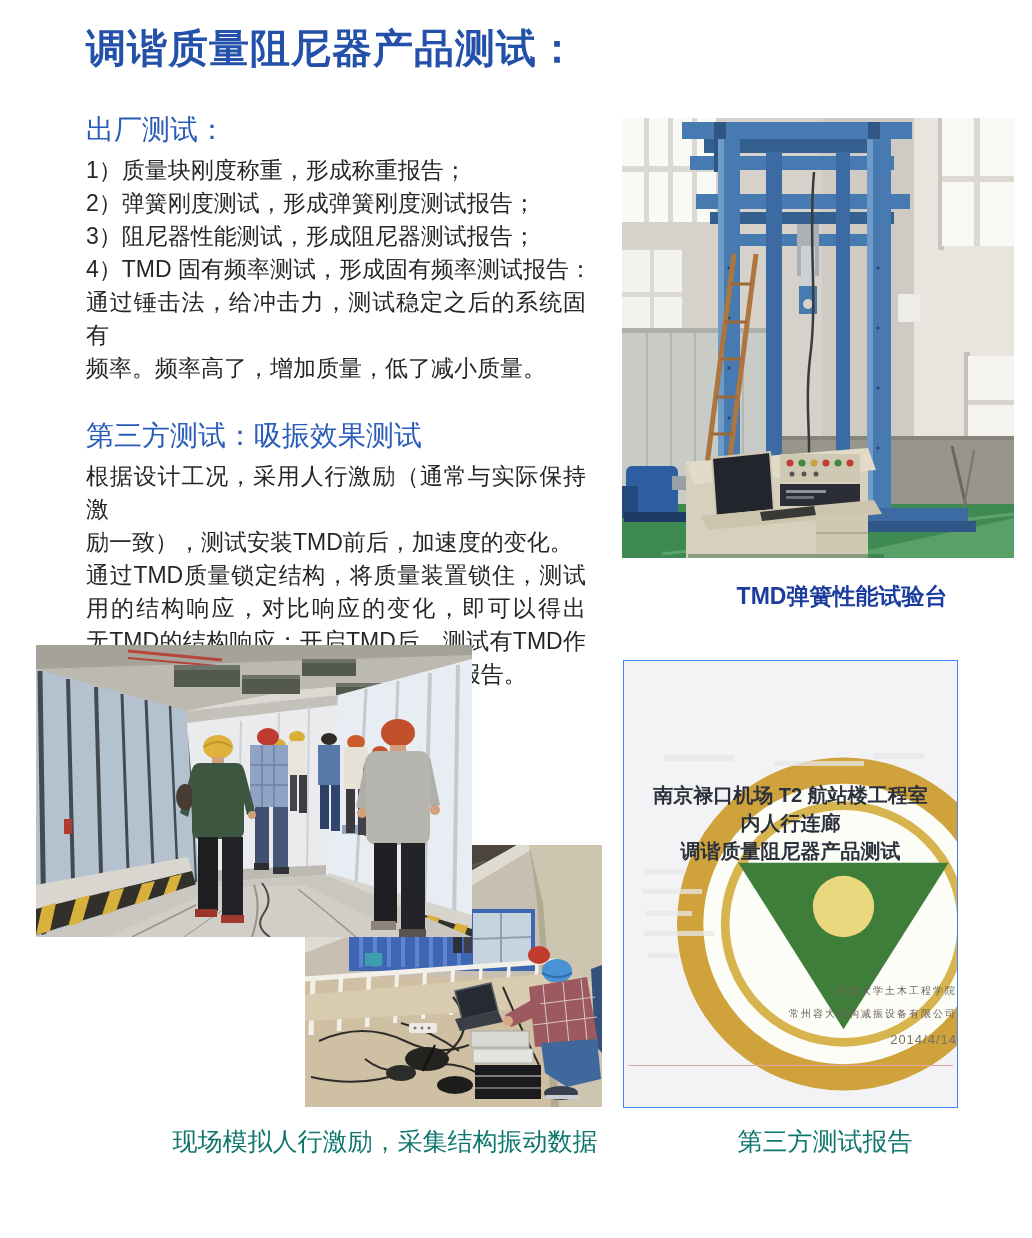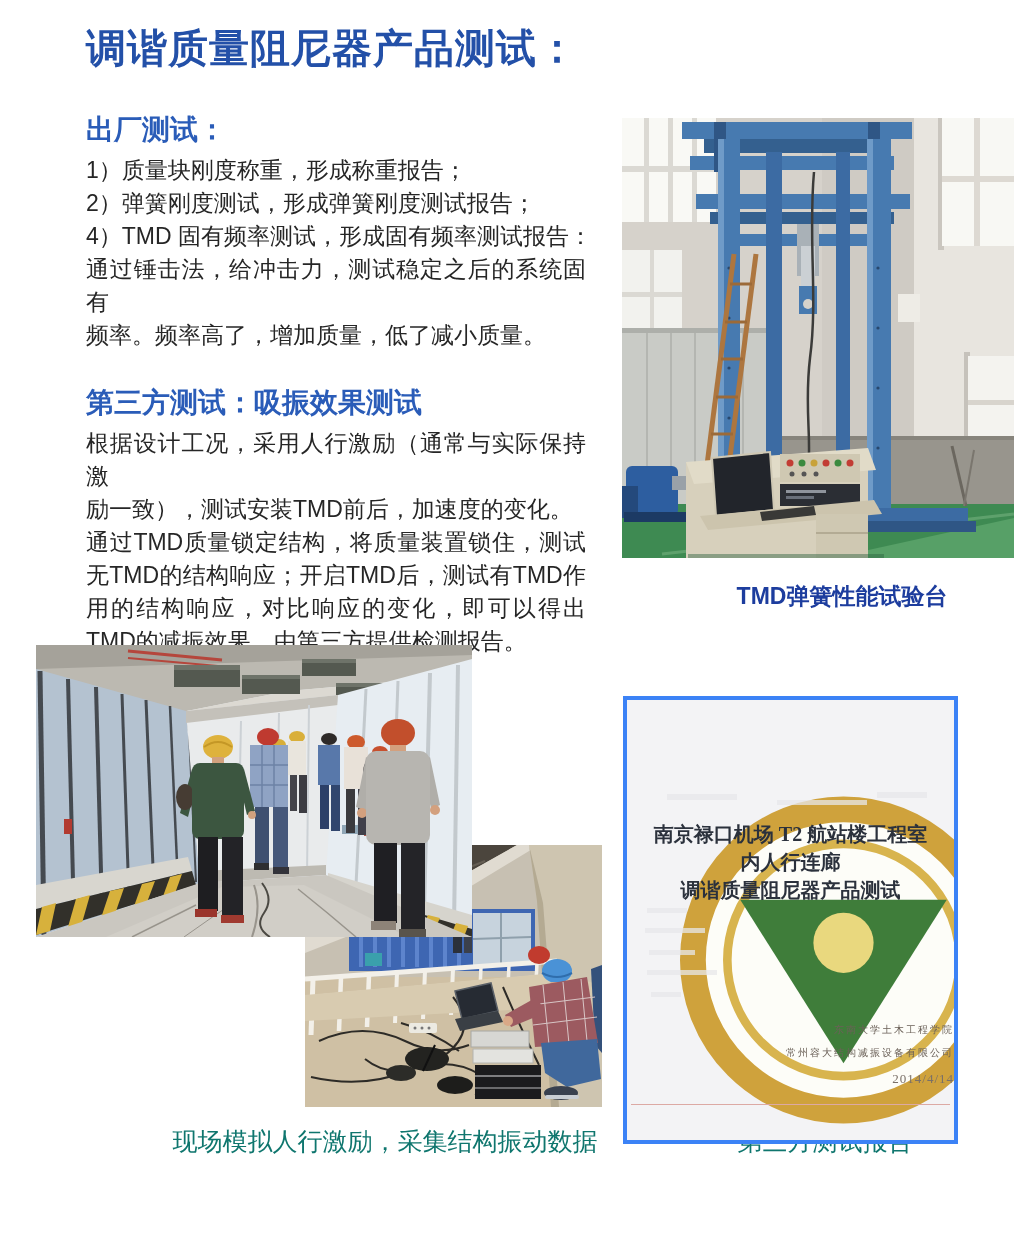--- a/index.html
+++ b/index.html
@@ -1,31 +1,31 @@
 <!DOCTYPE html>
 <html><head>
 <meta charset="utf-8">
 <style>
   html,body{margin:0;padding:0;background:#ffffff;}
   .page{position:relative;width:1032px;height:1238px;background:#ffffff;overflow:hidden;
         font-family:"Liberation Sans","DejaVu Sans",sans-serif;border-radius:28px;}
   .title{position:absolute;left:86px;top:22px;margin:0;font-size:40px;line-height:52px;
          font-weight:700;color:#2350a8;letter-spacing:1px;}
   .col{position:absolute;left:86px;top:112px;width:500px;}
-  .sec{margin:0 0 6px 0;font-size:28px;line-height:36px;font-weight:700;color:#2a5cb8;}
+  .sec{margin:0 0 6px 0;font-size:28px;line-height:36px;font-weight:400;color:#2a5cb8;}
   .sec2{margin-top:33px;}
   .bline{font-size:23px;line-height:33px;color:#262626;white-space:nowrap;}
   .bline.j{white-space:normal;text-align:justify;text-align-last:justify;}
   .ph{position:absolute;margin:0;padding:0;overflow:hidden;}
   .ph svg{display:block;width:100%;height:100%;}
   .ph-rig{left:622px;top:118px;width:392px;height:440px;}
   .ph-corridor{left:36px;top:645px;width:436px;height:292px;z-index:3;}
   .ph-equip{left:305px;top:845px;width:297px;height:262px;z-index:2;}
-  .ph-report{left:623px;top:696px;width:335px;height:448px;background:#f3f3f5;
-             border:4px solid #3b82f6;box-sizing:border-box;z-index:1;font-family:Liberation Serif, serif;}
+  .ph-report{left:623px;top:660px;width:335px;height:448px;background:#f3f3f5;
+             border:1px solid #3b82f6;box-sizing:border-box;z-index:1;}
   .cap-blue{position:absolute;left:646px;top:581px;width:392px;text-align:center;
             font-size:23px;font-weight:700;color:#1d3d9e;}
   .cap{position:absolute;top:1125px;font-size:25px;color:#0f766e;text-align:center;}
   .cap-site{left:85px;width:600px;}
   .cap-report{left:625px;width:400px;}
   
   .doc-logo{position:absolute;left:53px;top:40px;width:38px;height:38px;}
   .doc-title{position:absolute;left:8px;right:8px;top:120px;text-align:center;
              font-weight:700;font-size:20px;line-height:28px;color:#2b313c;}
   .doc-footer{position:absolute;left:0;right:0;top:318px;text-align:right;
@@ -38,30 +38,31 @@
 <body>
 
 <div class="page">
 
   <h1 class="title">调谐质量阻尼器产品测试：</h1>
 
   <div class="col">
     <h2 class="sec">出厂测试：</h2>
     <div class="bline">1）质量块刚度称重，形成称重报告；</div>
     <div class="bline">2）弹簧刚度测试，形成弹簧刚度测试报告；</div>
+    <div class="bline">3）阻尼器性能测试，形成阻尼器测试报告；</div>
     <div class="bline">4）TMD 固有频率测试，形成固有频率测试报告：</div>
     <div class="bline j">通过锤击法，给冲击力，测试稳定之后的系统固有</div>
     <div class="bline">频率。频率高了，增加质量，低了减小质量。</div>
 
     <h2 class="sec sec2">第三方测试：吸振效果测试</h2>
     <div class="bline j">根据设计工况，采用人行激励（通常与实际保持激</div>
     <div class="bline">励一致），测试安装TMD前后，加速度的变化。</div>
     <div class="bline j">通过TMD质量锁定结构，将质量装置锁住，测试</div>
+    <div class="bline j">用的结构响应，对比响应的变化，即可以得出</div>
     <div class="bline j">无TMD的结构响应；开启TMD后，测试有TMD作</div>
-    <div class="bline j">用的结构响应，对比响应的变化，即可以得出</div>
     <div class="bline">TMD的减振效果。由第三方提供检测报告。</div>
   </div>
 
   <figure class="ph ph-rig">
     <svg viewBox="0 0 392 440" preserveAspectRatio="none">
       <rect width="392" height="440" fill="#d6d2cb"></rect>
       <rect x="292" width="100" height="440" fill="#e8e5df"></rect>
       <g>
         <rect x="316" y="0" width="6" height="132" fill="#cac6bf"></rect>
         <rect x="320" y="0" width="72" height="128" fill="#f8f8f4"></rect>

